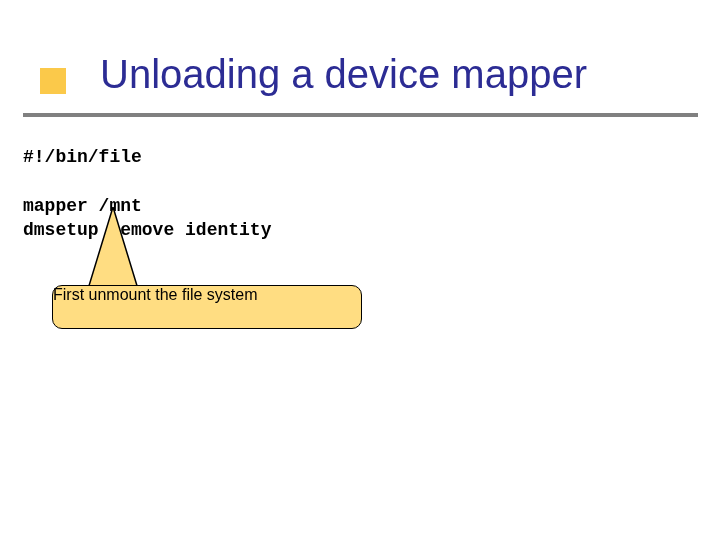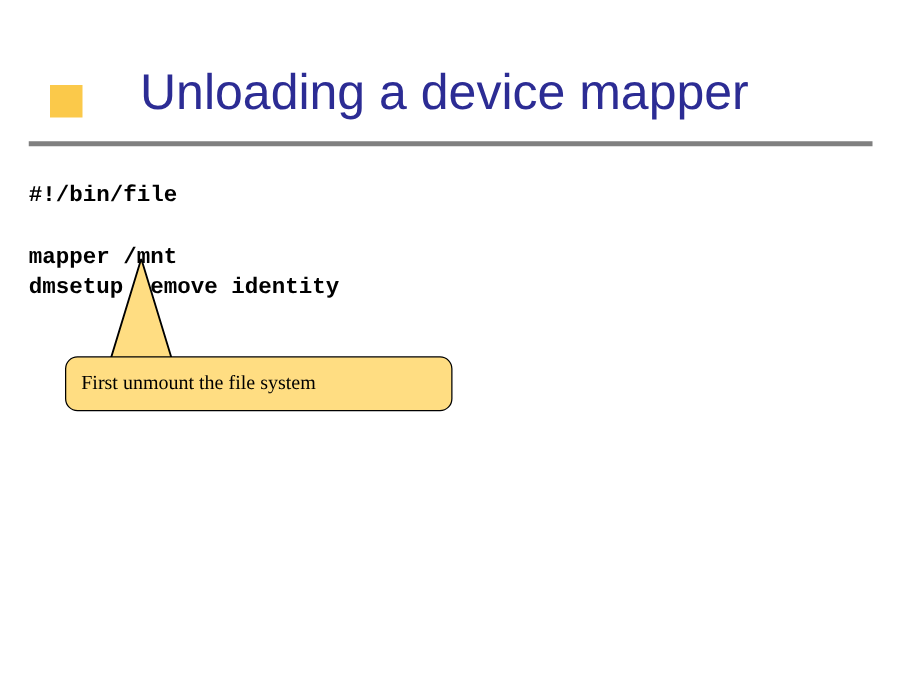--- a/index.html
+++ b/index.html
@@ -27,21 +27,20 @@
   }
   .title-text {
     position: absolute;
     left: 100px;
     top: 52px;
     font-size: 40px;
     font-weight: 400;
     color: #2c2c94;
     font-family: Verdana, Geneva, sans-serif;
     white-space: nowrap;
-    margin-left: 12px;
   }
   .title-underline {
     position: absolute;
     left: 23px;
     top: 113px;
     width: 675px;
     height: 4px;
     background: #808080;
   }
   .code-block {
@@ -58,23 +57,23 @@
   .callout-box {
     position: absolute;
     left: 52px;
     top: 285px;
     width: 310px;
     height: 44px;
     background: #ffdd82;
     border: 1.5px solid #000000;
     border-radius: 10px;
     display: flex;
-    align-items: center;
-    padding-left: 12px;
-    font-family: Liberation Serif, serif;
+    align-items: flex-start;
+    padding-left: 0;
+    font-family: Liberation Sans, sans-serif;
     font-size: 16px;
     color: #000000;
     box-sizing: border-box;
   }
   .callout-arrow {
     position: absolute;
     left: 88px;
     top: 207px;
     width: 60px;
     height: 90px;

